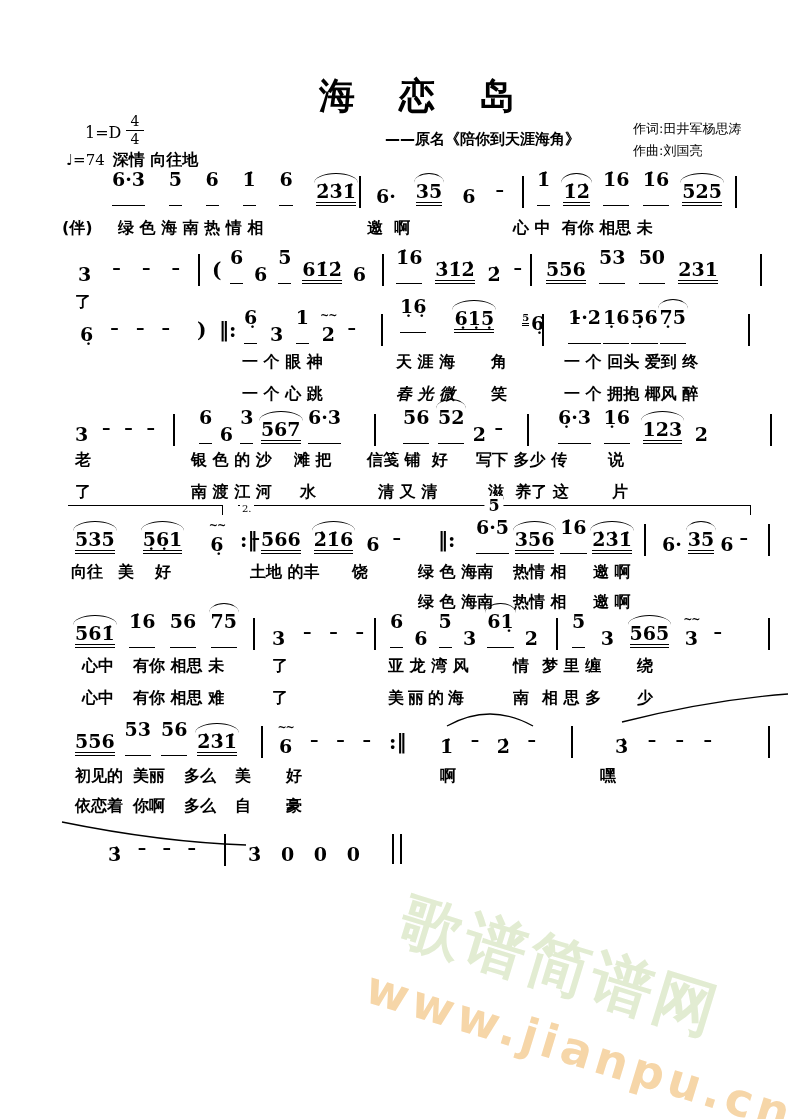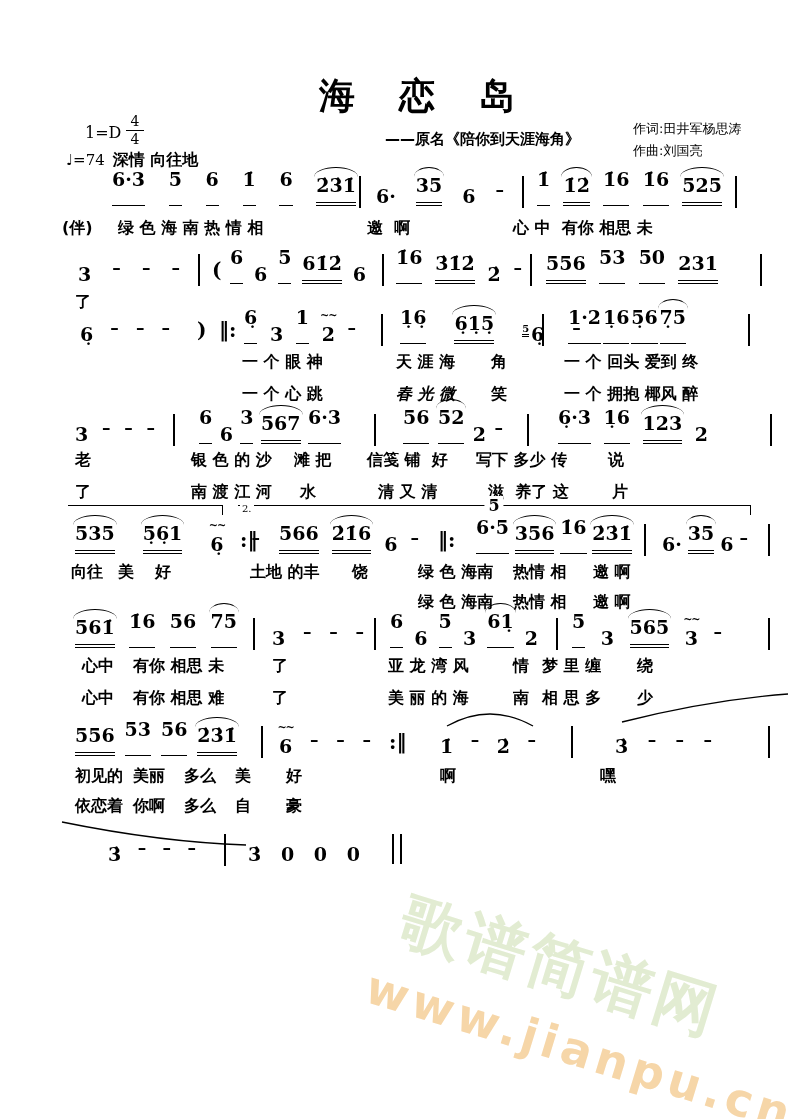--- a/index.html
+++ b/index.html
@@ -15,21 +15,21 @@
   .credit2{position:absolute;top:142px;left:633px;font-size:13px;font-family:"DejaVu Sans",sans-serif;}
   .keysig{position:absolute;top:123px;left:85px;font-size:16px;}
   .frac{position:absolute;top:114px;left:126px;width:18px;text-align:center;font-size:14px;line-height:1.05;}
   .frac .bar{border-top:1px solid #000;margin:1px 0;}
   .temporow{position:absolute;top:150px;left:66px;font-size:15px;}
   .temporow .expr{font-weight:bold;font-family:"DejaVu Sans",sans-serif;font-size:16px;margin-left:8px;}
   
   .measure{position:absolute;display:flex;justify-content:space-between;align-items:flex-end;height:26px;}
   .tok{position:relative;font-size:19px;font-weight:bold;line-height:1;white-space:pre;}
   .u1{border-bottom:1.5px solid #000;padding-bottom:16px;}
-  .u2{border-bottom:4px double #000;padding-bottom:7px;}
+  .u2{border-bottom:4px double #000;padding-bottom:1px;}
   .dash{padding-bottom:7px;font-size:17px;}
   .arc::before{content:"";position:absolute;left:-2px;right:-2px;top:-9px;height:9px;
                border-top:1.5px solid #000;border-radius:50% 50% 0 0 / 100% 100% 0 0;}
   .tr::after{content:"~~";position:absolute;top:-15px;left:50%;transform:translateX(-50%);
              font-size:11px;letter-spacing:-1px;font-weight:bold;}
   .gr{font-size:10px;position:relative;top:-9px;margin-right:2px;border-bottom:3px double #000;}
   .barline{position:absolute;width:1.5px;background:#000;height:32px;}
   .finalbar{position:absolute;width:6px;height:30px;border-left:2px solid #000;border-right:2px solid #000;}
   .sym{position:absolute;font-size:20px;font-weight:bold;line-height:1;white-space:pre;}
   .lyrseg{position:absolute;font-size:16px;font-weight:bold;white-space:pre;
@@ -131,21 +131,21 @@
         <span class="tok dash">–</span>
         <span class="tok dash">–</span>
       </div>
       <div class="measure" style="left: 244px; top: 318px; width: 112px;">
         <span class="tok u1">6̣</span>
         <span class="tok">3</span>
         <span class="tok u1">1</span>
         <span class="tok tr">2</span>
         <span class="tok dash">–</span>
       </div>
-      <div class="measure" style="left: 400px; top: 318px; width: 116px; gap: 28px;">
+      <div class="measure" style="left: 400px; top: 307px; width: 116px; gap: 28px;">
         <span class="tok u1">1̣6̣</span>
         <span class="tok u2 arc">6̣1̣5̣</span>
         <span class="tok"><span class="gr">5</span>6̣</span>
         <span class="tok dash">–</span>
       </div>
       <div class="measure" style="left: 568px; top: 318px; width: 118px;">
         <span class="tok u1">1·2</span>
         <span class="tok u1">1̣6</span>
         <span class="tok u1">5̣6</span>
         <span class="tok u1 arc">7̣5</span>
@@ -203,21 +203,21 @@
       <div class="lyrseg" style="left: 300px; top: 482px;">水</div>
       <div class="lyrseg" style="left: 378px; top: 482px;">清 又 清</div>
       <div class="lyrseg" style="left: 488px; top: 482px;">滋  养了 这</div>
       <div class="lyrseg" style="left: 612px; top: 482px;">片</div>
       <div class="measure" style="left: 75px; top: 528px; width: 144px; gap: 28px;">
         <span class="tok u2 arc">535</span>
         <span class="tok u2 arc">5̣6̣1</span>
         <span class="tok tr">6̣</span>
         <span class="tok dash">–</span>
       </div>
-      <div class="measure" style="left: 279px; top: 528px; width: 140px;">
+      <div class="measure" style="left: 261px; top: 528px; width: 140px;">
         <span class="tok u2">566</span>
         <span class="tok u2 arc">2̇1̇6</span>
         <span class="tok">6</span>
         <span class="tok dash">–</span>
       </div>
       <div class="measure" style="left: 476px; top: 528px; width: 156px;">
         <span class="tok u1">6·5</span>
         <span class="tok u2 arc">356</span>
         <span class="tok u1">1̇6</span>
         <span class="tok u2 arc">2̇3̇1̇</span>
@@ -282,21 +282,21 @@
       <div class="lyrseg" style="left: 82px; top: 656px;">心中</div>
       <div class="lyrseg" style="left: 133px; top: 656px;">有你 相思 未</div>
       <div class="lyrseg" style="left: 272px; top: 656px;">了</div>
       <div class="lyrseg" style="left: 388px; top: 656px;">亚 龙 湾 风</div>
       <div class="lyrseg" style="left: 513px; top: 656px;">情</div>
       <div class="lyrseg" style="left: 542px; top: 656px;">梦 里 缠</div>
       <div class="lyrseg" style="left: 637px; top: 656px;">绕</div>
       <div class="lyrseg" style="left: 82px; top: 688px;">心中</div>
       <div class="lyrseg" style="left: 133px; top: 688px;">有你 相思 难</div>
       <div class="lyrseg" style="left: 272px; top: 688px;">了</div>
-      <div class="lyrseg" style="left: 388px; top: 688px;">美 丽 的 海</div>
+      <div class="lyrseg" style="left: 388px; top: 688px; font-family: Liberation Serif, serif;">美 丽 的 海</div>
       <div class="lyrseg" style="left: 513px; top: 688px;">南</div>
       <div class="lyrseg" style="left: 542px; top: 688px;">相 思 多</div>
       <div class="lyrseg" style="left: 637px; top: 688px;">少</div>
       <div class="measure" style="left: 75px; top: 730px; width: 162px;">
         <span class="tok u2">556</span>
         <span class="tok u1">53</span>
         <span class="tok u1">56</span>
         <span class="tok u2 arc">2̇3̇1̇</span>
       </div>
       <div class="measure" style="left: 279px; top: 730px; width: 92px;">

